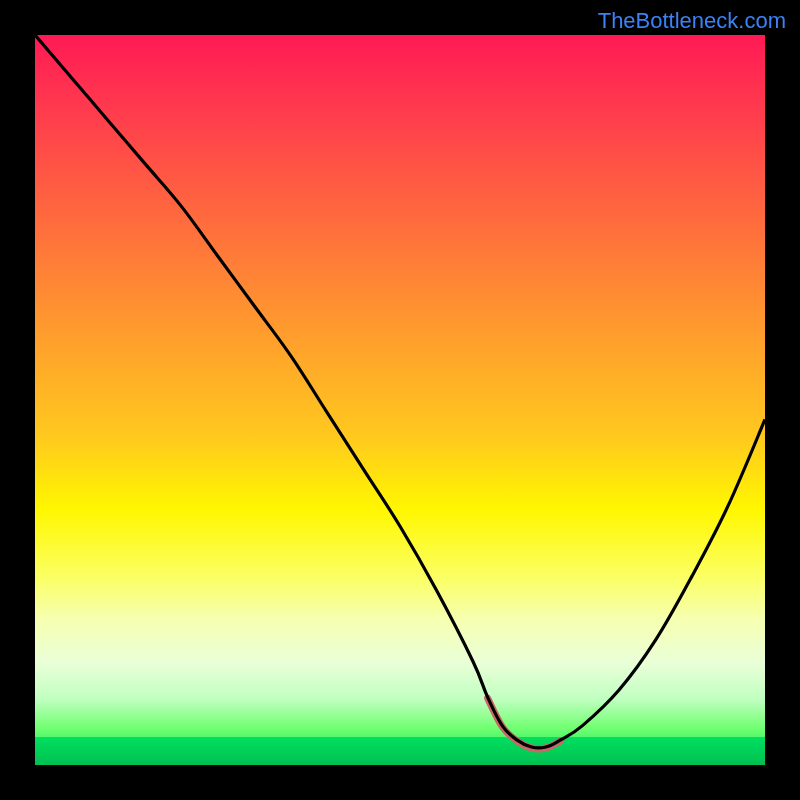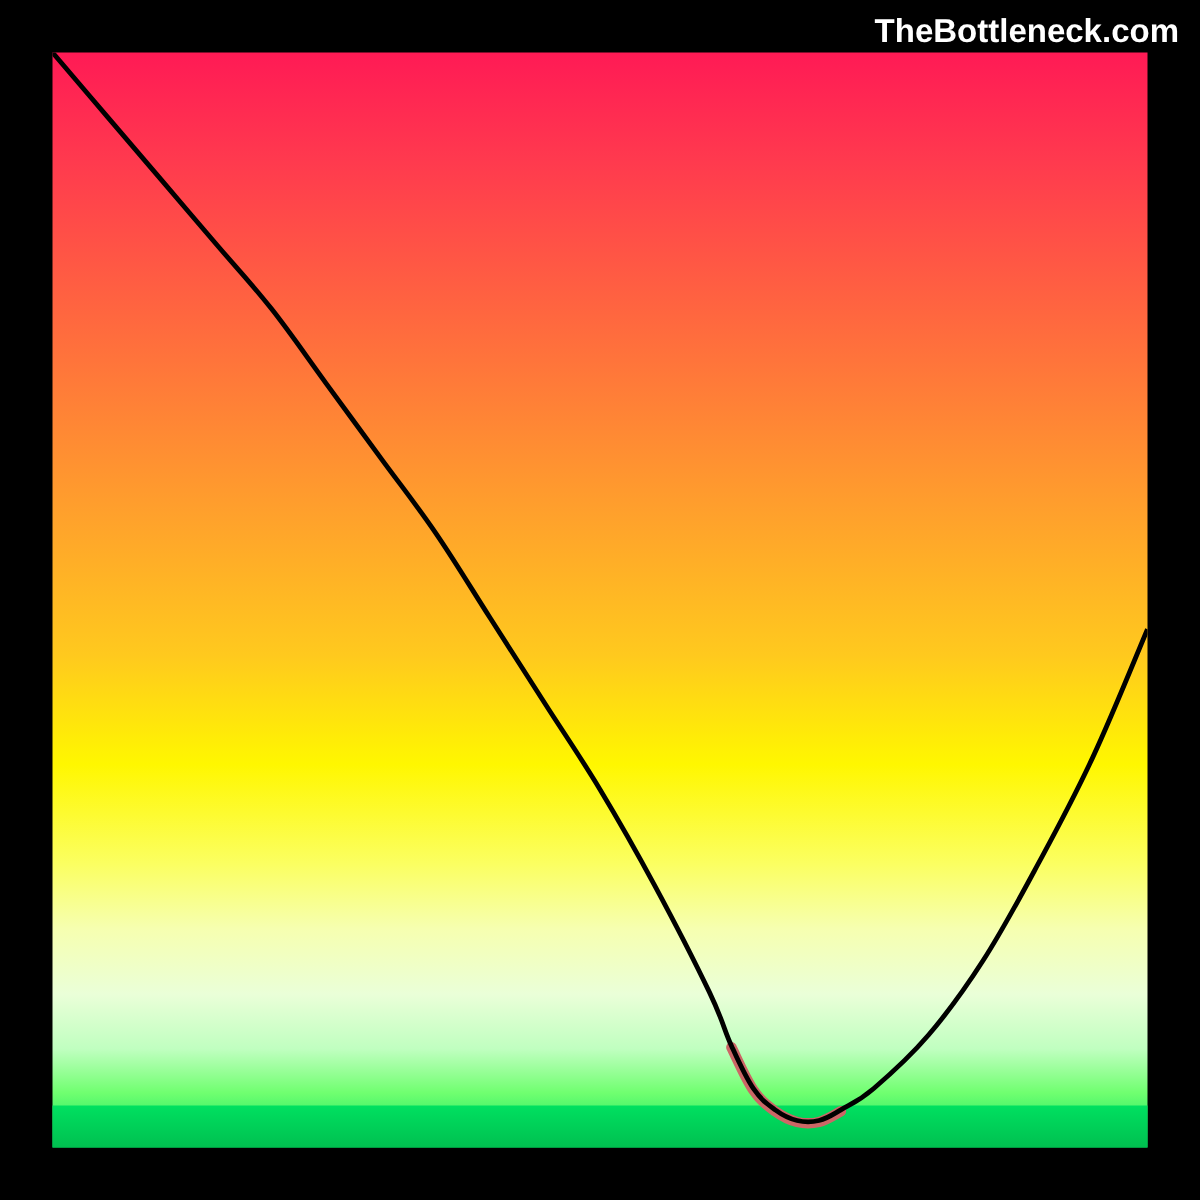--- a/index.html
+++ b/index.html
@@ -13,24 +13,24 @@
   .container {
     position: relative;
     width: 800px;
     height: 800px;
     background: #000;
   }
   .watermark {
     position: absolute;
     top: 8px;
     right: 14px;
-    color: #ffffff;
+    color: #3b82f6;
     font-size: 22px;
     z-index: 10;
-    font-weight: bold;
+    font-weight: normal;
   }
   .plot-area {
     position: absolute;
     left: 35px;
     top: 35px;
     width: 730px;
     height: 730px;
     background: linear-gradient(to bottom,
       #ff1a55 0%,
       #ff3a4e 10%,

